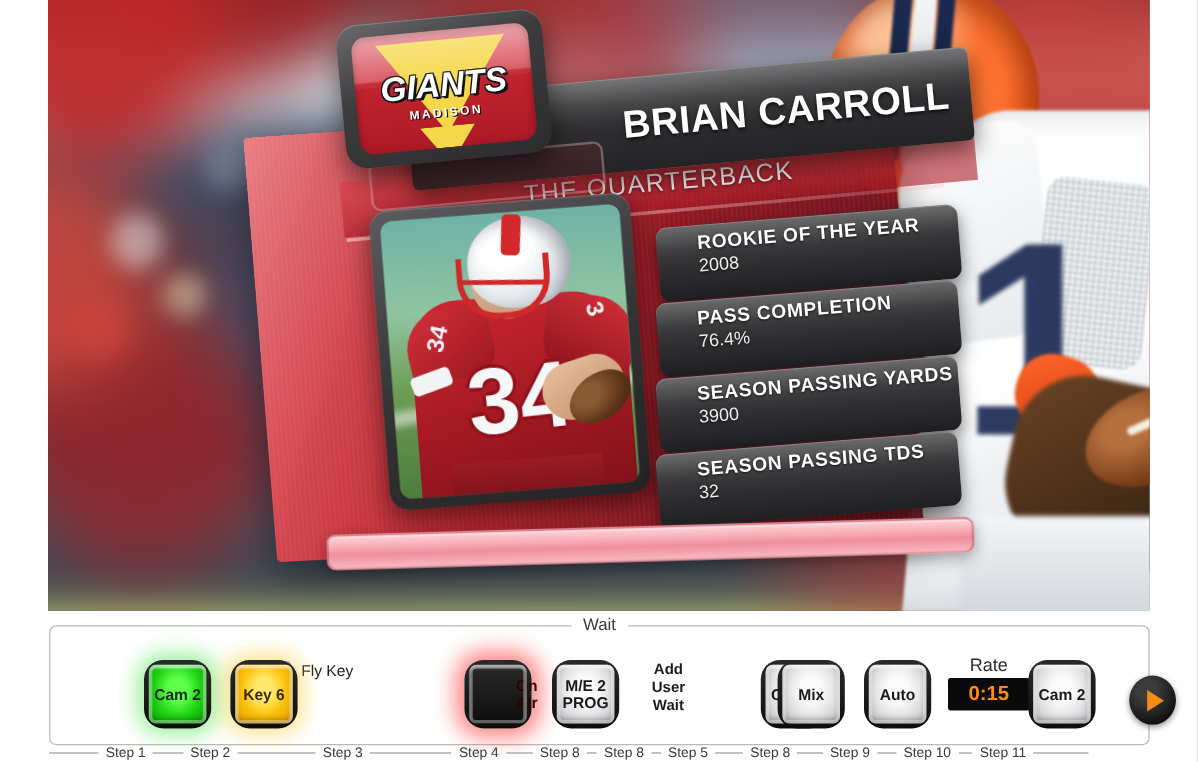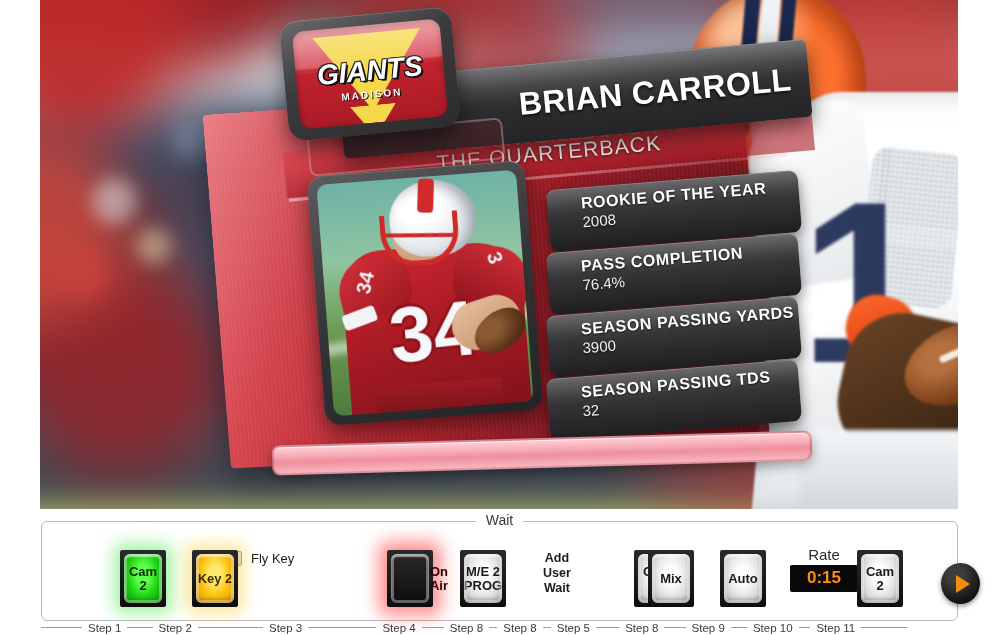--- a/index.html
+++ b/index.html
@@ -428,22 +428,22 @@
     font-size: 14px; color: #3a3a3a;
   }
 
   #macro-row {
     position: absolute; left: 0; top: 0; width: 917px; height: 99px;
   }
 
   
   .btn {
     position: absolute; top: 28px;
-    width: 46px; height: 57px;
-    border-radius: 2px;
+    width: 56px; height: 57px;
+    border-radius: 16px;
     background: linear-gradient(180deg,#2a2a2a,#0d0d0d);
     padding: 4px;
     cursor: pointer;
   }
   .btn .cap {
     position: absolute; inset: 4px;
     border-radius: 6px;
     display: flex; align-items: center; justify-content: center;
     text-align: center;
     font-size: 13px; font-weight: bold; line-height: 14px;
@@ -668,21 +668,21 @@
 
     <div id="rate-group">
       <div id="rate-label">Rate</div>
       <div id="rate-display">0:15</div>
     </div>
   <div class="btn green" style="left: 78px;">
         <div class="cap">Cam 2</div>
         <div class="bevel"></div>
       </div>
       <div class="btn yellow" style="left: 150px;">
-        <div class="cap">Key 2</div>
+        <div class="cap">Key 6</div>
         <div class="bevel"></div>
       </div>
       <div class="btn red" style="left: 345px;">
         <div class="cap">On Air</div>
         <div class="bevel"></div>
       </div>
       <div class="btn grey" style="left: 418px;">
         <div class="cap">M/E 2<br>PROG</div>
         <div class="bevel"></div>
       </div>

